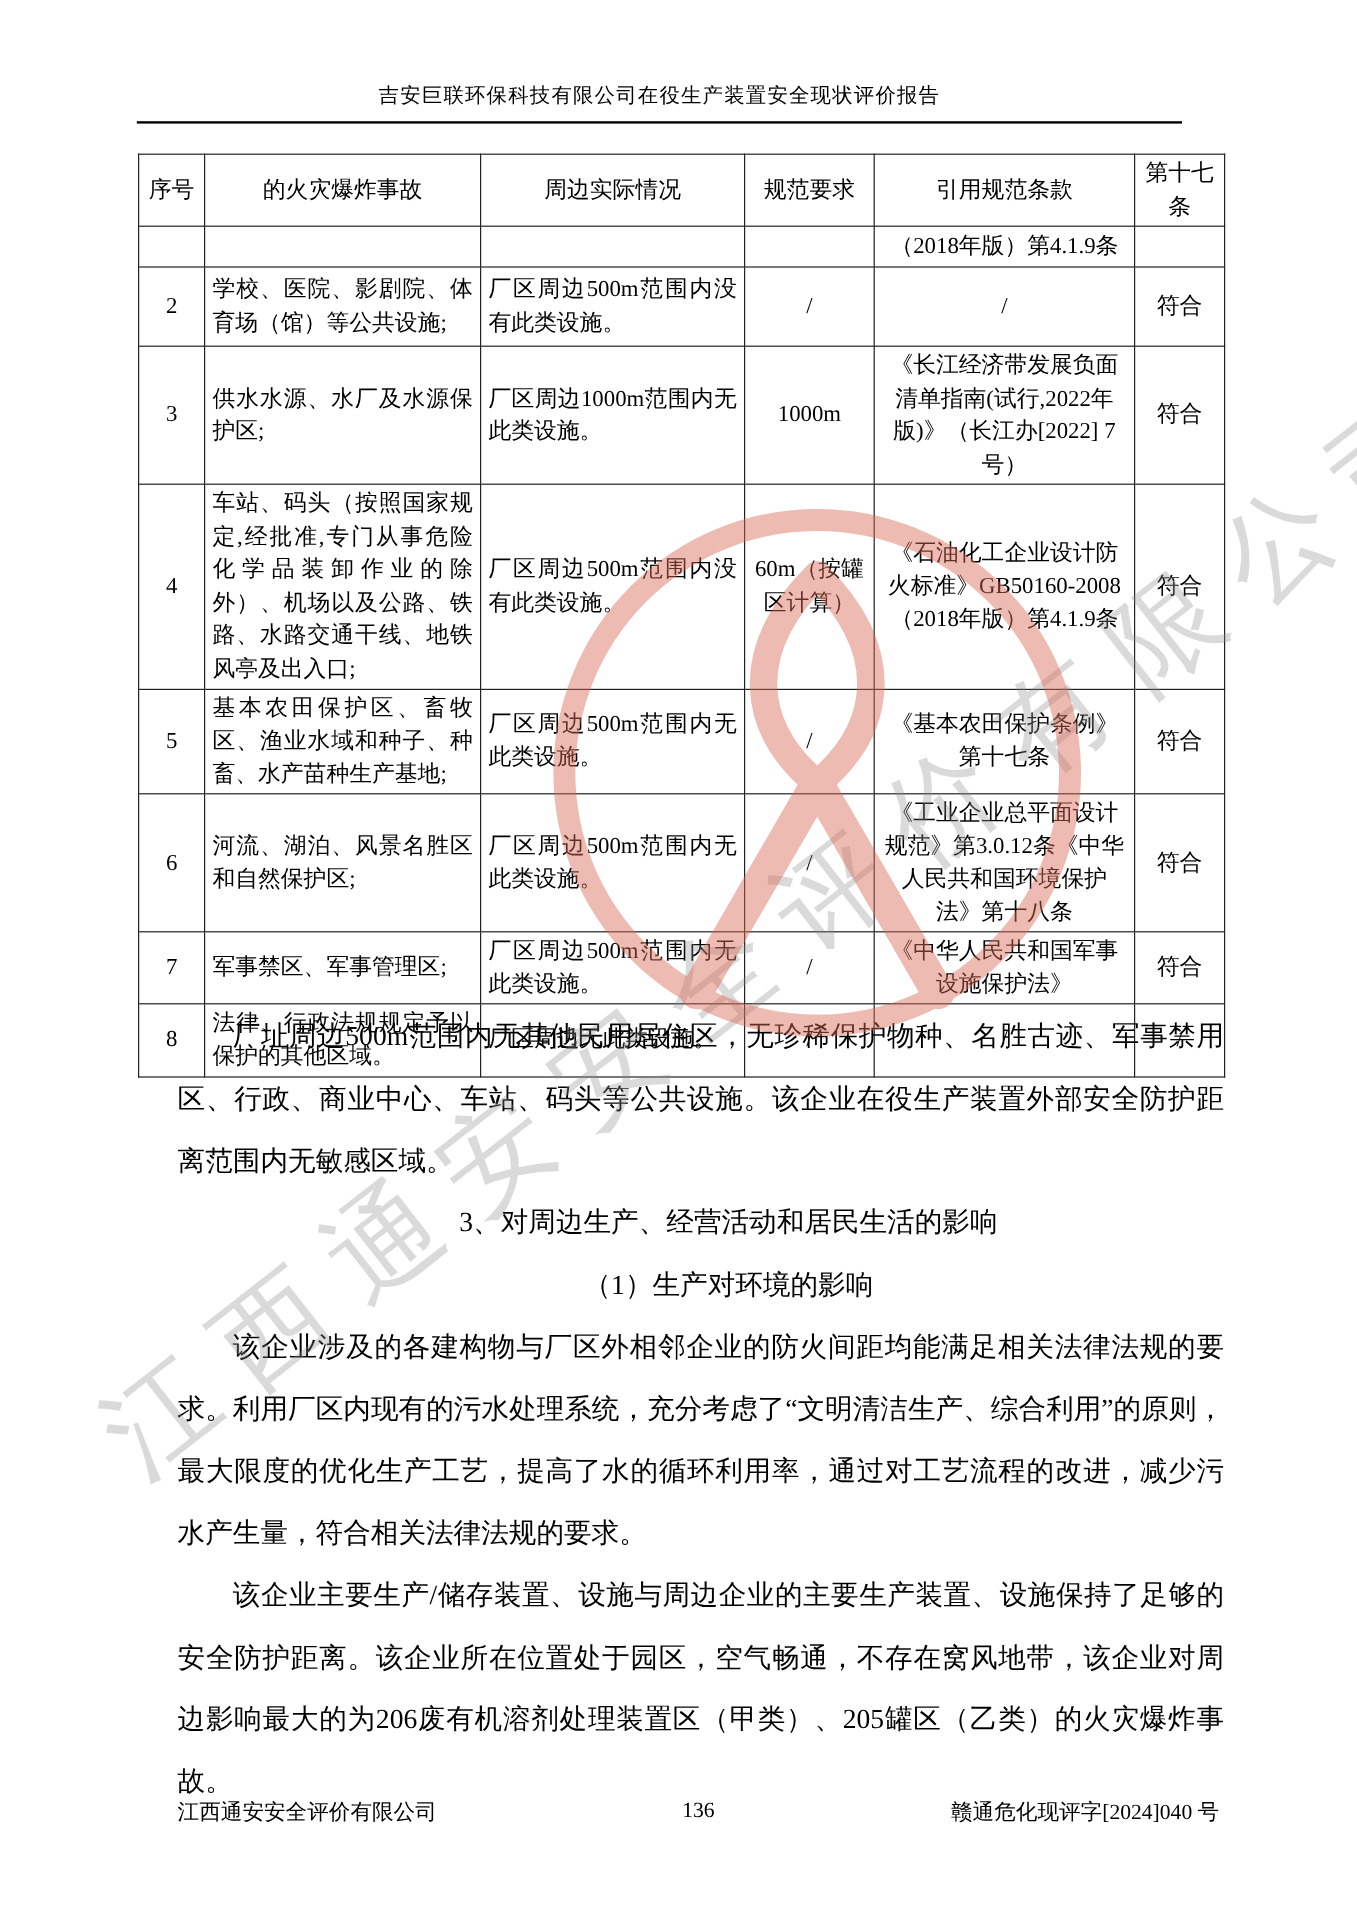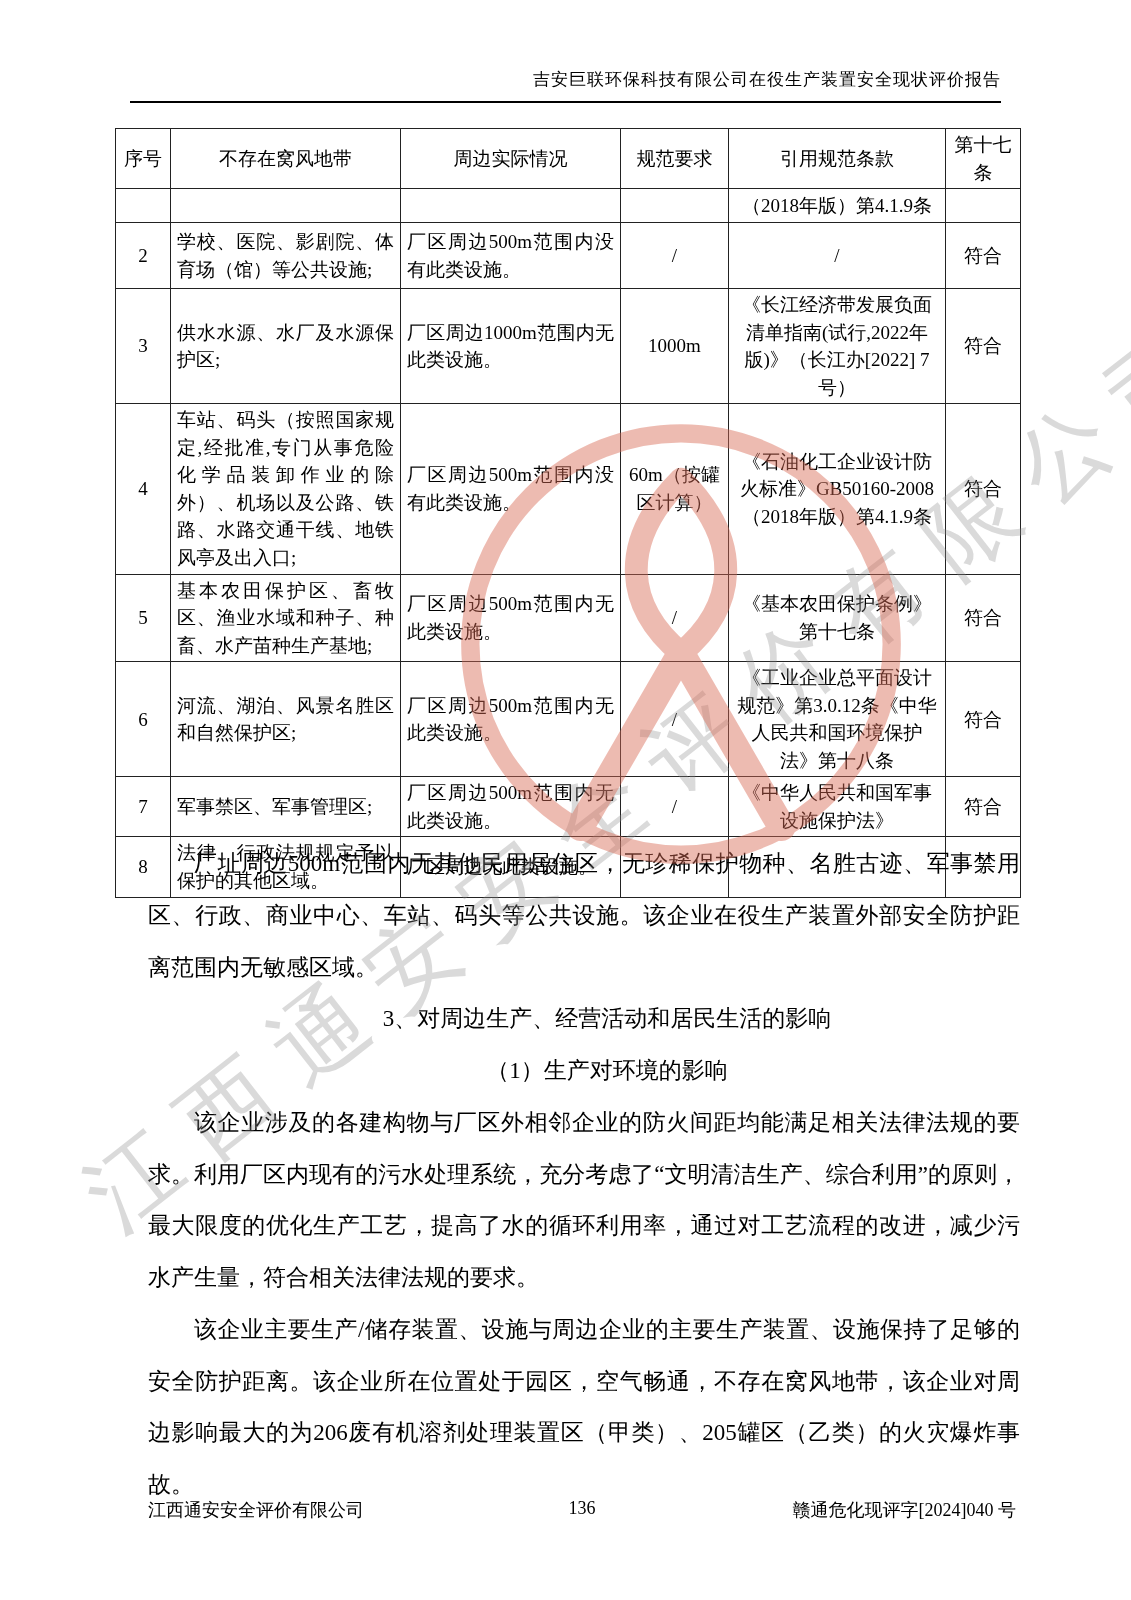--- a/index.html
+++ b/index.html
@@ -6,21 +6,21 @@
   .page{
     position:relative;
     width:1131px;height:1600px;
     margin:0 auto;
     background:#ffffff;
     font-family:"Liberation Serif","DejaVu Serif",serif;
     color:#000;
     overflow:hidden;
   }
   
-  .doc-header{position:absolute;top:68px;left:130px;width:871px;text-align:right;}
+  .doc-header{position:absolute;top:68px;left:114px;width:871px;text-align:center;}
   .doc-header-title{font-size:17px;letter-spacing:1px;}
   .header-rule{margin-top:10px;border-top:2.5px solid #000;height:0;}
 
   
   table.report{
     position:absolute;top:128px;left:115px;
     width:905px;border-collapse:collapse;table-layout:fixed;
     font-size:19px;line-height:1.45;
   }
   table.report th, table.report td{
@@ -97,21 +97,21 @@
       <col class="c-no">
         <col class="c-name">
         <col class="c-actual">
       <col class="c-req">
         <col class="c-ref">
         <col class="c-result">
     </colgroup>
     <thead>
       <tr>
         <th>序号</th>
-        <th>不存在窝风地带</th>
+        <th>的火灾爆炸事故</th>
         <th>周边实际情况</th>
         <th>规范要求</th>
         <th>引用规范条款</th>
         <th>第十七条</th>
       </tr>
     </thead>
     <tbody>
         <tr>
           <td></td>
           <td></td>

